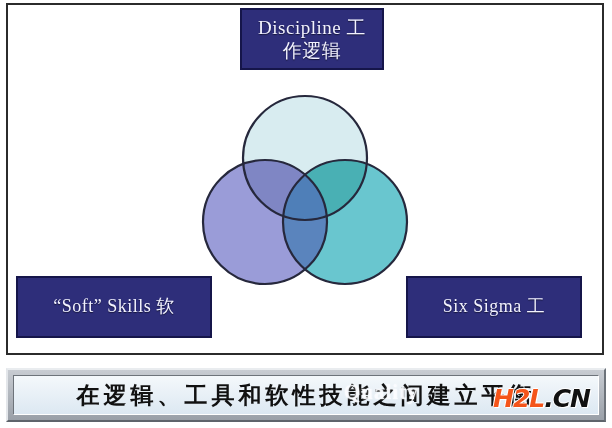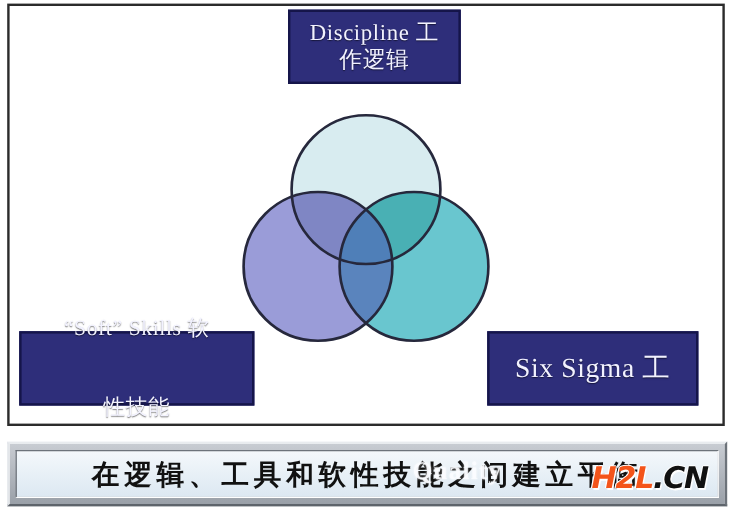--- a/index.html
+++ b/index.html
@@ -73,21 +73,21 @@
     width: 196px;
     height: 62px;
     font-size: 18px;
     gap: 44px;
   }
   #box-sixsigma {
     left: 406px;
     top: 276px;
     width: 176px;
     height: 62px;
-    font-size: 23px;
+    font-size: 18px;
   }
 
   
   #banner-outer {
     position: absolute;
     left: 6px;
     top: 368px;
     width: 600px;
     height: 54px;
     box-sizing: border-box;
@@ -203,21 +203,20 @@
     <circle cx="345" cy="222" r="62" fill="none" stroke="#26283c" stroke-width="2.2"></circle>
   </svg>
 
   <div class="label-box" id="box-discipline">
     <span class="ln">Discipline 工</span>
     <span class="ln">作逻辑</span>
   </div>
 
   <div class="label-box" id="box-soft">
     <span class="ln">“Soft”  Skills 软</span>
-    <span class="ln">性技能</span>
   </div>
 
   <div class="label-box" id="box-sixsigma">
     <span class="ln">Six Sigma 工</span>
   </div>
 
   <div id="banner-outer">
     <div id="banner-inner">
       <span id="banner-text">在逻辑、工具和软性技能之间建立平衡</span>
 

